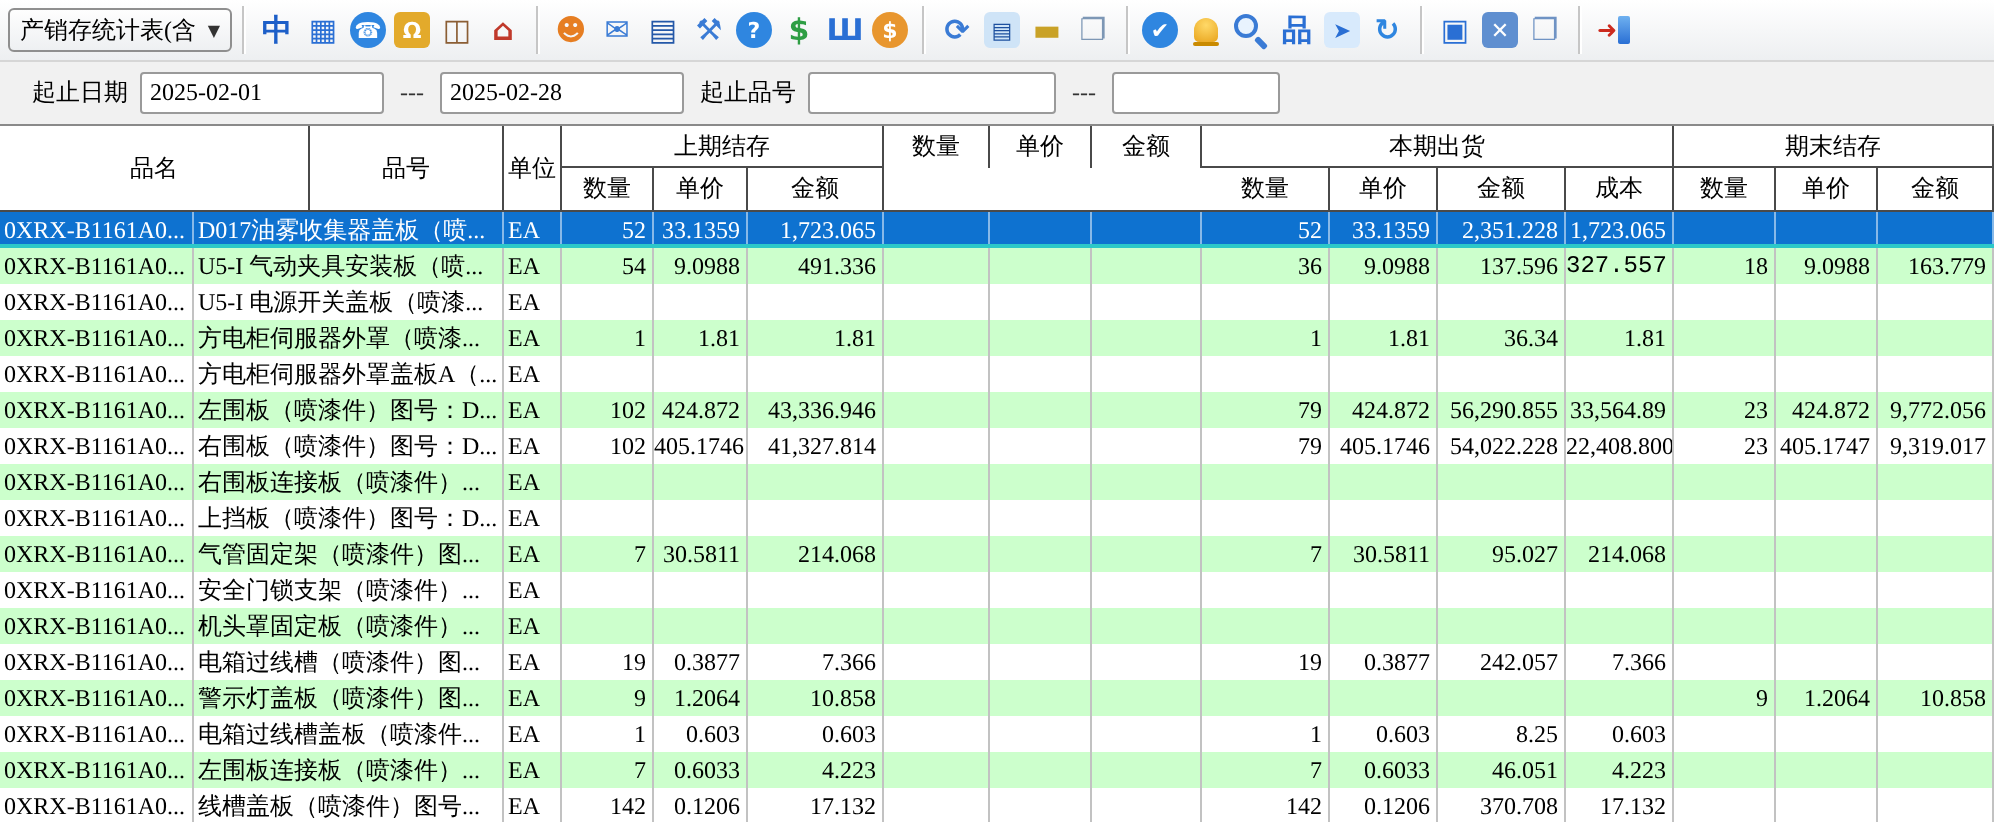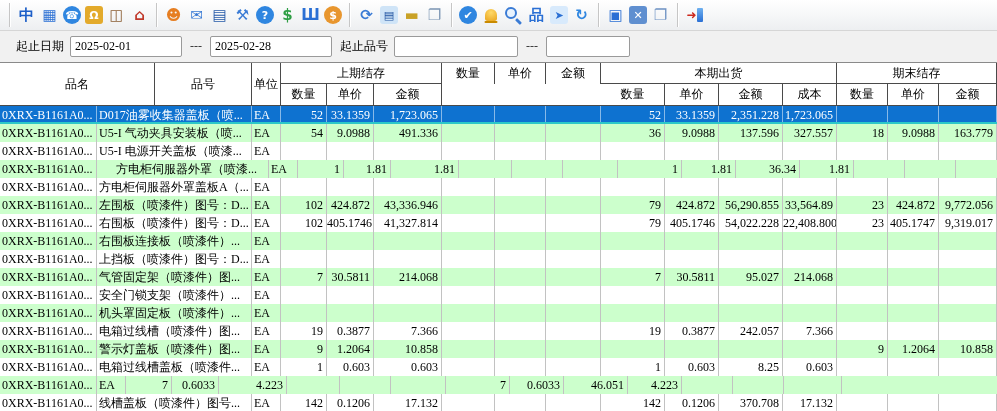--- a/index.html
+++ b/index.html
@@ -74,20 +74,24 @@
   .tcell{box-sizing:border-box;border-right:1px solid #c2c2c2;overflow:hidden;
     white-space:nowrap;flex:none;height:100%}
   .trow.sel .tcell{border-right-color:rgba(255,255,255,.5)}
   .tcell.txt{padding-left:2px}
   .tcell.num{text-align:right;padding-right:3px}
 </style>
 </head>
 <body>
 
 <div class="toolbar">
+  <div class="combo">
+    <span class="cval">产销存统计表(含</span>
+    <span class="arrow">▼</span>
+  </div>
   <span class="tsep"></span>
   <div id="toolbar-icons" style="display:flex;align-items:center">
       <span class="tbi">
         <span style="color: rgb(29, 95, 200);">中</span>
       </span>
       <span class="tbi">
         <span style="color: rgb(42, 111, 212);">▦</span>
       </span>
       <span class="tbi sh-circle" style="background: rgb(47, 134, 224);">
         <span style="color: rgb(255, 255, 255);">☎</span>
@@ -166,21 +170,21 @@
       </span>
       <span class="tsep"></span>
       <span class="tbi sh-door">
         <span style="color: rgb(204, 42, 30);">➜</span>
       </span>
     </div>
 </div>
 
 <div class="filterbar">
   <span class="flabel">起止日期</span>
-  <input class="fin" style="width: 112px; margin-left: 6px;" value="2025-02-01">
+  <input class="fin" style="width: 122px; margin-left: 6px;" value="2025-02-01">
   <span class="fsep">---</span>
   <input class="fin" style="width: 122px;" value="2025-02-28">
   <span class="flabel" style="margin-left:8px">起止品号</span>
   <input class="fin" style="width: 124px; margin-left: 6px;" value="">
   <span class="fsep">---</span>
   <input class="fin" style="width: 84px;" value="">
 </div>
 
 <div class="grid">
   <div class="thead" id="grid-header">
@@ -245,21 +249,21 @@
         <div class="tcell txt" style="width: 29px;">EA</div>
         <div class="tcell num" style="width: 46px;">54</div>
         <div class="tcell num" style="width: 47px;">9.0988</div>
         <div class="tcell num" style="width: 68px;">491.336</div>
         <div class="tcell num" style="width: 53px;"></div>
         <div class="tcell num" style="width: 51px;"></div>
         <div class="tcell num" style="width: 55px;"></div>
         <div class="tcell num" style="width: 64px;">36</div>
         <div class="tcell num" style="width: 54px;">9.0988</div>
         <div class="tcell num" style="width: 64px;">137.596</div>
-        <div class="tcell num" style="width: 54px;">327.557</div>
+        <div class="tcell num" style="width: 54px; font-family: Liberation Mono, monospace;">327.557</div>
         <div class="tcell num" style="width: 51px;">18</div>
         <div class="tcell num" style="width: 51px;">9.0988</div>
         <div class="tcell num" style="width: 58px;">163.779</div>
       </div>
       <div class="trow">
         <div class="tcell txt" style="width: 97px;">0XRX-B1161A0...</div>
         <div class="tcell txt" style="width: 155px;">U5-I 电源开关盖板（喷漆...</div>
         <div class="tcell txt" style="width: 29px;">EA</div>
         <div class="tcell num" style="width: 46px;"></div>
         <div class="tcell num" style="width: 47px;"></div>
@@ -270,21 +274,21 @@
         <div class="tcell num" style="width: 64px;"></div>
         <div class="tcell num" style="width: 54px;"></div>
         <div class="tcell num" style="width: 64px;"></div>
         <div class="tcell num" style="width: 54px;"></div>
         <div class="tcell num" style="width: 51px;"></div>
         <div class="tcell num" style="width: 51px;"></div>
         <div class="tcell num" style="width: 58px;"></div>
       </div>
       <div class="trow alt">
         <div class="tcell txt" style="width: 97px;">0XRX-B1161A0...</div>
-        <div class="tcell txt" style="width: 155px; margin-left: 17px;">方电柜伺服器外罩（喷漆...</div>
+        <div class="tcell txt" style="width: 155px;">方电柜伺服器外罩（喷漆...</div>
         <div class="tcell txt" style="width: 29px;">EA</div>
         <div class="tcell num" style="width: 46px;">1</div>
         <div class="tcell num" style="width: 47px;">1.81</div>
         <div class="tcell num" style="width: 68px;">1.81</div>
         <div class="tcell num" style="width: 53px;"></div>
         <div class="tcell num" style="width: 51px;"></div>
         <div class="tcell num" style="width: 55px;"></div>
         <div class="tcell num" style="width: 64px;">1</div>
         <div class="tcell num" style="width: 54px;">1.81</div>
         <div class="tcell num" style="width: 64px;">36.34</div>
@@ -486,20 +490,21 @@
         <div class="tcell num" style="width: 64px;">1</div>
         <div class="tcell num" style="width: 54px;">0.603</div>
         <div class="tcell num" style="width: 64px;">8.25</div>
         <div class="tcell num" style="width: 54px;">0.603</div>
         <div class="tcell num" style="width: 51px;"></div>
         <div class="tcell num" style="width: 51px;"></div>
         <div class="tcell num" style="width: 58px;"></div>
       </div>
       <div class="trow alt">
         <div class="tcell txt" style="width: 97px;">0XRX-B1161A0...</div>
+        <div class="tcell txt" style="width: 155px;">左围板连接板（喷漆件）...</div>
         <div class="tcell txt" style="width: 29px;">EA</div>
         <div class="tcell num" style="width: 46px;">7</div>
         <div class="tcell num" style="width: 47px;">0.6033</div>
         <div class="tcell num" style="width: 68px;">4.223</div>
         <div class="tcell num" style="width: 53px;"></div>
         <div class="tcell num" style="width: 51px;"></div>
         <div class="tcell num" style="width: 55px;"></div>
         <div class="tcell num" style="width: 64px;">7</div>
         <div class="tcell num" style="width: 54px;">0.6033</div>
         <div class="tcell num" style="width: 64px;">46.051</div>

